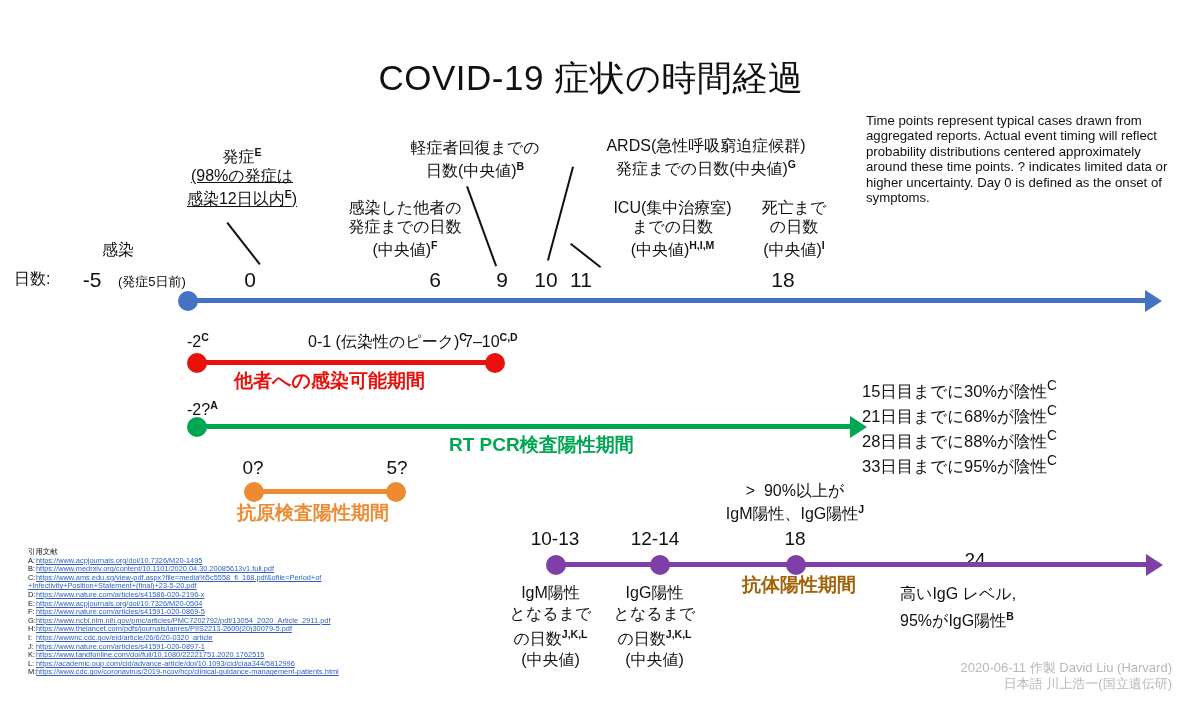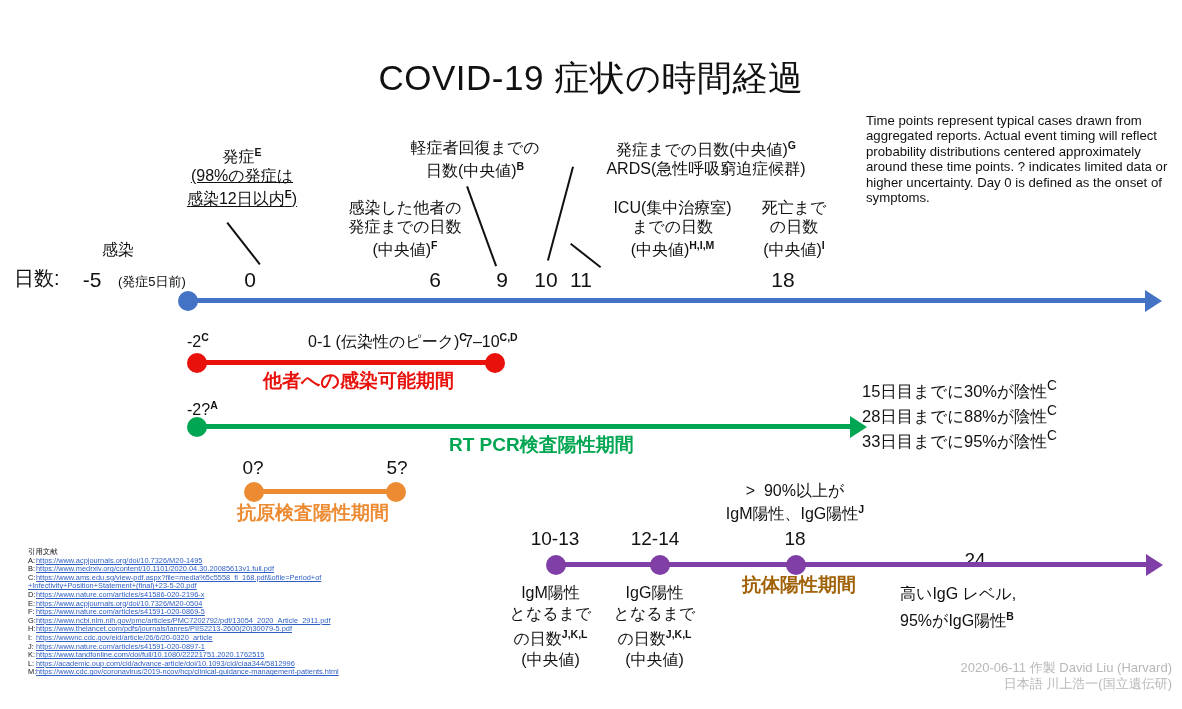--- a/index.html
+++ b/index.html
@@ -85,41 +85,41 @@
 
   <div class="abs lbl ctr" style="left:325px;top:198px;width:160px;">
     <div>感染した他者の</div>
     <div>発症までの日数</div>
     <div><span>(中央値)</span><sup>F</sup></div>
   </div>
 
   <div class="conn" style="left:468px;top:186px;width:85px;transform:rotate(70deg);"></div>
 
   <div class="abs lbl ctr" style="left:575px;top:136px;width:262px;">
+    <div>ARDS(急性呼吸窮迫症候群)</div>
     <div><span>発症までの日数(中央値)</span><sup>G</sup></div>
-    <div>ARDS(急性呼吸窮迫症候群)</div>
   </div>
 
   <div class="conn" style="left:574px;top:167px;width:97px;transform:rotate(105deg);"></div>
 
   <div class="abs lbl ctr" style="left:600px;top:198px;width:145px;">
     <div>ICU(集中治療室)</div>
     <div>までの日数</div>
     <div><span>(中央値)</span><sup>H,I,M</sup></div>
   </div>
 
   <div class="conn" style="left:600px;top:268px;width:38px;transform:rotate(-142deg);"></div>
 
   <div class="abs lbl ctr" style="left:744px;top:198px;width:100px;">
     <div>死亡まで</div>
     <div>の日数</div>
     <div><span>(中央値)</span><sup>I</sup></div>
   </div>
 
-  <div class="abs lbl" style="left:14px;top:269px;font-size:20px;">日数:</div>
+  <div class="abs lbl" style="left:14px;top:269px;font-size:16px;">日数:</div>
 
   <div class="abs daynum" style="left:62px;top:268px;width:60px;text-align:center;">-5</div>
   <div class="abs small" style="left:118px;top:273px;width:130px;">(発症5日前)</div>
   <div class="abs daynum" style="left:225px;top:268px;width:50px;text-align:center;">0</div>
   <div class="abs daynum" style="left:410px;top:268px;width:50px;text-align:center;">6</div>
   <div class="abs daynum" style="left:477px;top:268px;width:50px;text-align:center;">9</div>
   <div class="abs daynum" style="left:521px;top:268px;width:50px;text-align:center;">10</div>
   <div class="abs daynum" style="left:556px;top:268px;width:50px;text-align:center;">11</div>
   <div class="abs daynum" style="left:758px;top:268px;width:50px;text-align:center;">18</div>
 
@@ -136,34 +136,35 @@
     <span>0-1 (伝染性のピーク)</span><sup>C</sup>
   </div>
   <div class="abs lbl" style="left:464px;top:328px;">
     <span>7–10</span><sup>C,D</sup>
   </div>
   <div class="axis" style="left:196px;top:360px;width:300px;">
     <div class="line" style="background:#E8110C;"></div>
     <div class="dot" style="background:#E8110C;left:-9px;"></div>
     <div class="dot" style="background:#E8110C;right:-9px;"></div>
   </div>
-  <div class="abs barcap" style="left:234px;top:368px;color:#E8110C;margin-left:29px;">他者への感染可能期間</div>
+  <div class="abs barcap" style="left:234px;top:368px;color:#E8110C;">他者への感染可能期間</div>
 
   <div class="abs lbl" style="left:187px;top:396px;">
     <span>-2?</span><sup>A</sup>
   </div>
   <div class="axis" style="left:196px;top:424px;width:655px;">
     <div class="line" style="background:#00A651;"></div>
     <div class="dot" style="background:#00A651;left:-9px;"></div>
     <div class="arrow" style="border-left:17px solid #00A651;right:-16px;"></div>
   </div>
   <div class="abs barcap" style="left:449px;top:432px;color:#00A651;">RT PCR検査陽性期間</div>
 
   <div class="abs" style="left:862px;top:376px;font-size:16.5px;line-height:20.5px;color:#111;">
     <div><span>15日目までに30%が陰性</span><sup>C</sup></div>
+    <div><span>21日目までに68%が陰性</span><sup>C</sup></div>
     <div><span>28日目までに88%が陰性</span><sup>C</sup></div>
     <div><span>33日目までに95%が陰性</span><sup>C</sup></div>
   </div>
 
   <div class="abs daynum sm" style="left:228px;top:457px;width:50px;text-align:center;">0?</div>
   <div class="abs daynum sm" style="left:372px;top:457px;width:50px;text-align:center;">5?</div>
   <div class="axis" style="left:253px;top:489px;width:144px;">
     <div class="line" style="background:#ED8B33;"></div>
     <div class="dot" style="background:#ED8B33;left:-9px;"></div>
     <div class="dot" style="background:#ED8B33;right:-9px;"></div>

